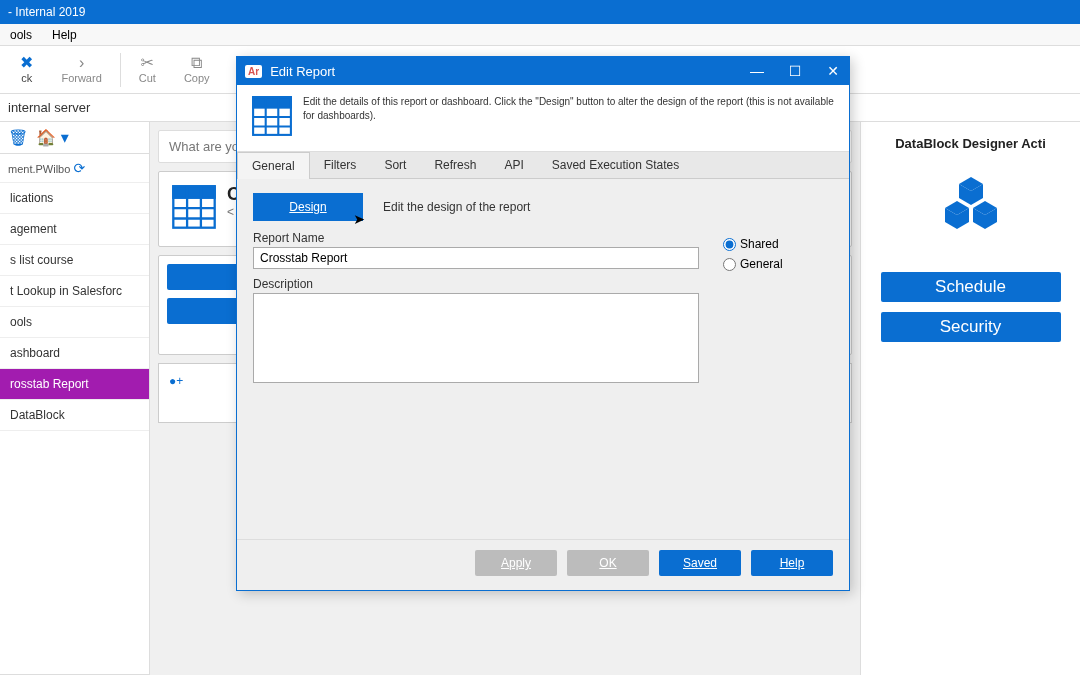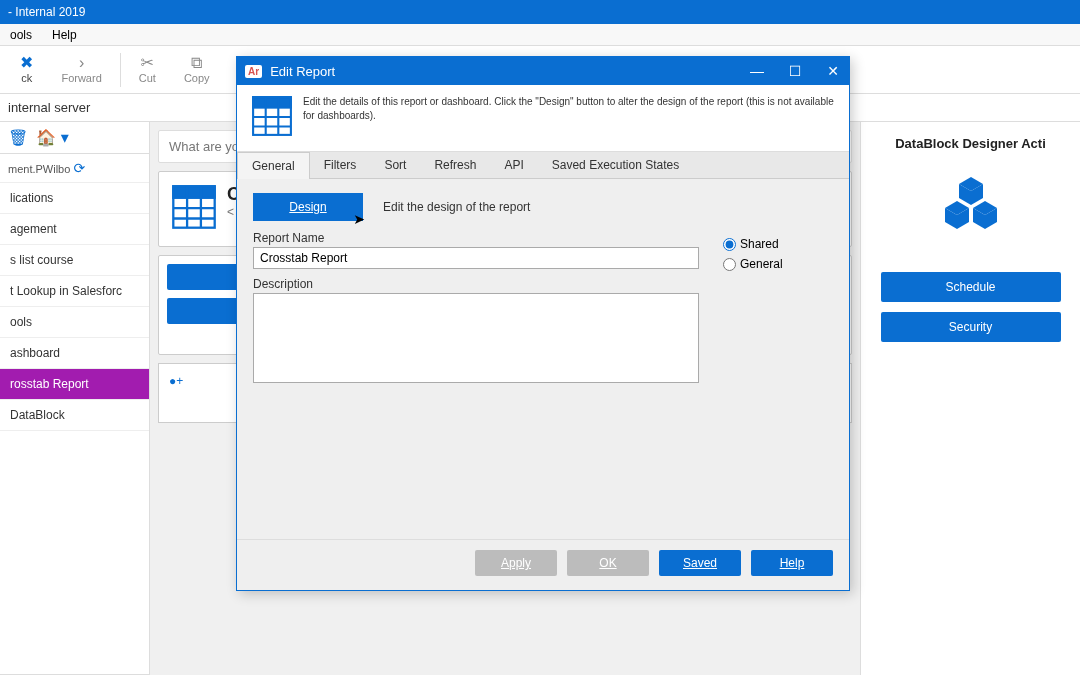--- a/index.html
+++ b/index.html
@@ -39,21 +39,21 @@
   .card .grid-icon svg { width:46px; height:46px; }
   .card h2 { font-size: 18px; font-weight: bold; color:#222; }
   .card .sub { font-size:12px; color:#777; }
   .block { background:#fff; border:1px solid #ccc; min-height:100px; border-radius:2px; }
   .bluebar { background:#0a6ed1; height:26px; border-radius:2px; margin:8px; }
   .tinyblock { background:#fff; border:1px solid #ccc; min-height:60px; padding:10px; font-size:12px; color:#0a6ed1; }
 
   .right-panel { width:220px; background:#fff; border-left:1px solid #ddd; padding:14px 10px; display:flex; flex-direction:column; align-items:center; }
   .right-panel h3 { font-size:13px; font-weight:bold; color:#222; margin-bottom:26px; text-align:center; }
   .cubes { color:#0a6ed1; margin-bottom:30px; }
-  .btn-blue { background:#0a6ed1; color:#fff; border:none; width:180px; height:30px; border-radius:2px; margin:5px 0; font-size:12px; cursor:pointer; }
+  .btn-blue { background:#0a6ed1; color:#fff; border:none; width:180px; height:30px; border-radius:2px; margin:5px 0; font-size:17px; cursor:pointer; }
 
   
   .modal { position:absolute; left:236px; top:56px; width:614px; background:#14b8a6; border:1px solid #0a6ed1; box-shadow: 3px 3px 12px rgba(0,0,0,0.2); }
   .modal-titlebar { background:#0a6ed1; color:#fff; height:28px; display:flex; align-items:center; padding:0 8px; font-size:13px; }
   .modal-titlebar .ar { background:#fff; color:#d9534f; font-size:10px; font-weight:bold; padding:1px 3px; border-radius:2px; margin-right:8px; }
   .modal-titlebar .winbtns { margin-left:auto; display:flex; gap:22px; font-size:14px; }
   .modal-titlebar .winbtns span { cursor:pointer; width:16px; text-align:center; }
 
   .modal-header { display:flex; gap:10px; padding:10px 14px; background:#fff; border-bottom:1px solid #ddd; }
   .modal-header .grid-icon svg { width:42px; height:42px; }

